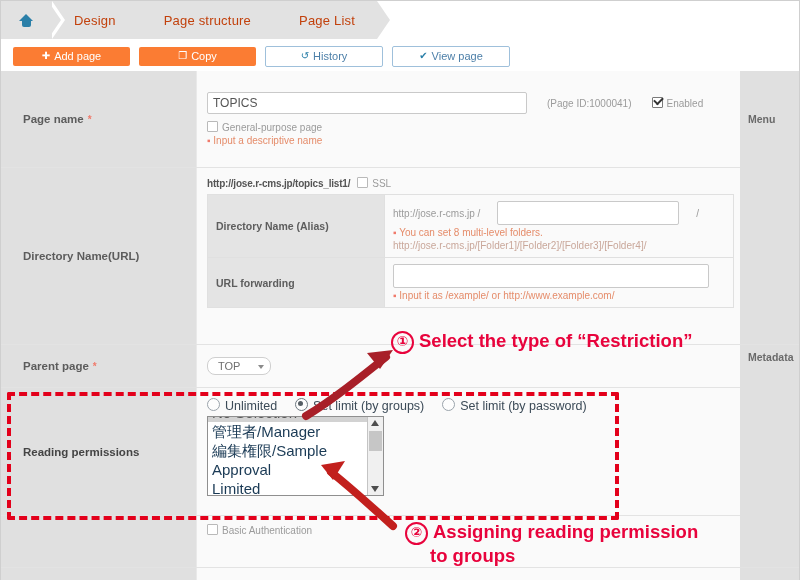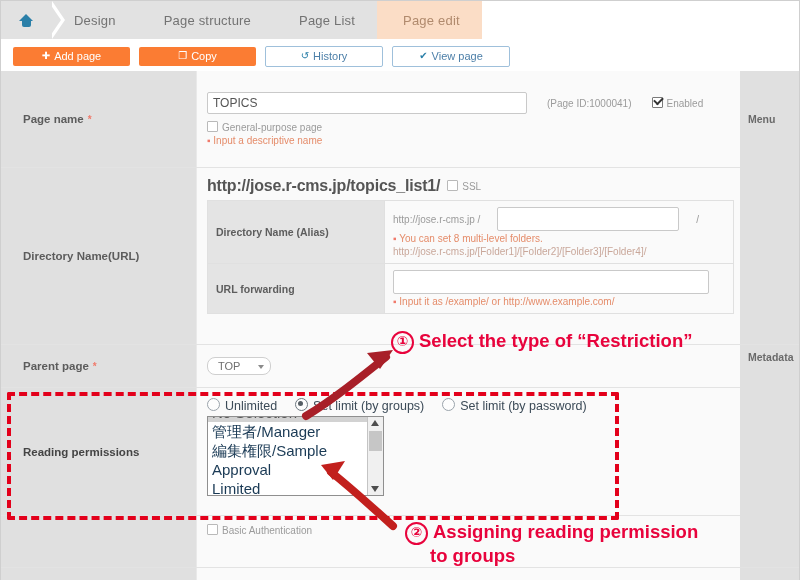--- a/index.html
+++ b/index.html
@@ -10,21 +10,21 @@
     position:relative;
     color:#4a4a4a;
   }
   #app{position:absolute;inset:0;background:#fff;border:1px solid #cfcfcf;box-sizing:border-box;}
 
   
   .crumbbar{height:38px;background:#fff;position:relative;}
   .crumbs{display:flex;height:38px;align-items:stretch;}
   .crumb{
     position:relative;background:#e2e2e2;display:flex;align-items:center;
-    padding:0 22px 0 26px;font-size:13px;color:#737373;letter-spacing:.2px;
+    padding:0 22px 0 26px;font-size:13px;color:#c2410c;letter-spacing:.2px;
     filter:blur(.55px);
   }
   .crumb.home{padding:0 14px 0 18px;filter:none;}
   .crumb:after{
     content:"";position:absolute;right:-13px;top:0;width:0;height:0;z-index:3;
     border-top:19px solid transparent;border-bottom:19px solid transparent;
     border-left:13px solid #e2e2e2;
   }
   .crumb:before{
     content:"";position:absolute;right:-17px;top:0;width:0;height:0;z-index:2;
@@ -67,21 +67,21 @@
   .req{color:#f07a6b;font-size:10px;margin-left:4px;}
   .ti{border:1px solid #c9c9c9;background:#fff;height:20px;border-radius:2px;display:inline-block;vertical-align:middle;}
   .hint{color:#e58c6a;font-size:10px;margin-top:2px;}
   .hint .dot{color:#f07a6b;}
   .sub{color:#9b9b9b;font-size:10px;}
   .ck{display:inline-block;width:9px;height:9px;border:1px solid #b9b9b9;background:#fff;
       border-radius:1px;vertical-align:-1px;margin-right:4px;}
   .ck.on{background:#fff;border-color:#7a7a7a;position:relative;}
   .ck.on:after{content:"";position:absolute;left:1px;top:-1px;width:7px;height:4px;
       border-left:2px solid #333;border-bottom:2px solid #333;transform:rotate(-45deg);}
-  .urlbig{font-size:16px;font-weight:bold;color:#555;letter-spacing:-.2px;}
+  .urlbig{font-size:10px;font-weight:bold;color:#555;letter-spacing:-.2px;}
 
   
   .inner{border-collapse:collapse;width:100%;table-layout:fixed;margin-top:5px;}
   .inner td{border:1px solid #e0e0e0;padding:6px 8px;vertical-align:middle;}
   .inner td.ilab{width:160px;background:#e4e4e4;color:#5d5d5d;font-weight:bold;font-size:10.5px;}
   .inner td.ival{background:#fafafa;}
 
   .selbox{display:inline-block;border:1px solid #cfcfcf;background:#fff;border-radius:8px;
           padding:2px 16px 2px 10px;font-size:11px;color:#6f6f6f;position:relative;min-width:36px;}
   .selbox .cv{position:absolute;right:6px;top:7px;width:0;height:0;
@@ -135,23 +135,20 @@
           </span>
       </div>
       <div class="crumb">
           <span>Design</span>
         </div>
       <div class="crumb">
           <span>Page structure</span>
         </div>
       <div class="crumb">
           <span>Page List</span>
-        </div>
-      <div class="crumb active last">
-          <span>Page edit</span>
         </div>
     </div>
   </div>
 
   <div class="toolbar">
     <div class="btn orange">
       <span class="bicon">✚</span>
       <span>Add page</span>
     </div>
     <div class="btn orange">

